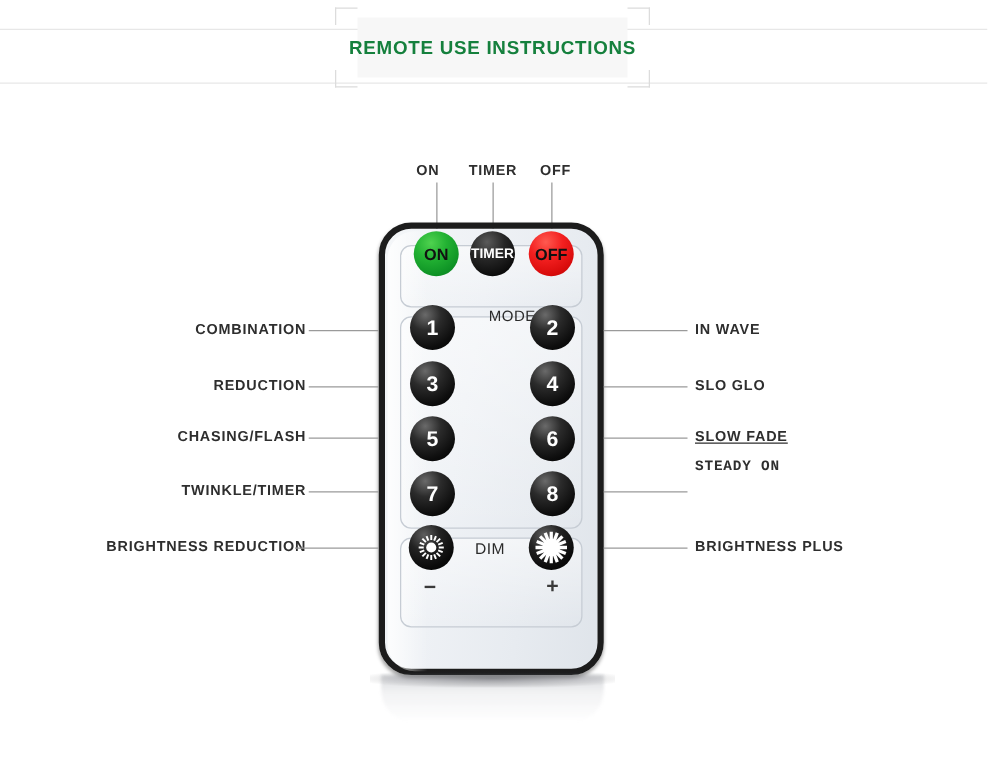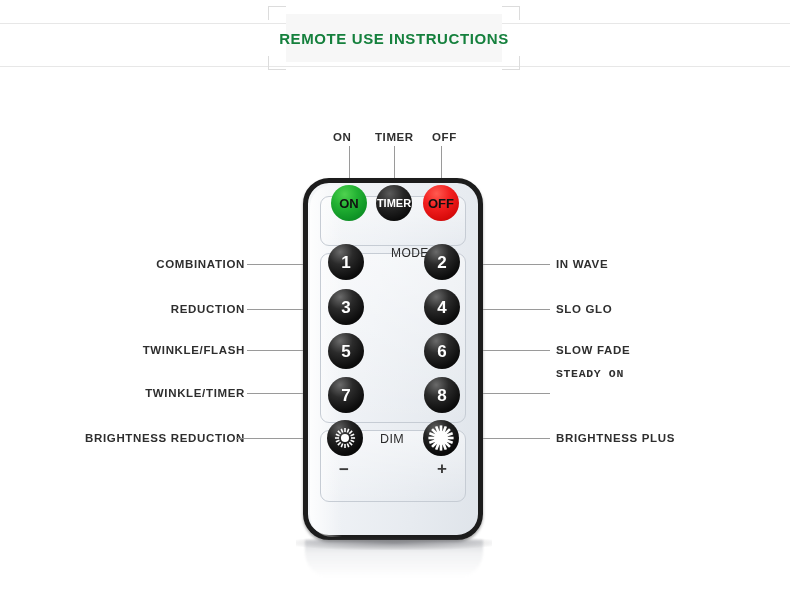--- a/index.html
+++ b/index.html
@@ -323,37 +323,37 @@
 
   <div class="shadow-blob"></div>
   <div class="reflection"></div>
 
   <div class="callout-label left-side" style="right:545px; top:258px;">COMBINATION</div>
   <div class="lead-h" style="left:247px; top:264px; width:56px;"></div>
 
   <div class="callout-label left-side" style="right:545px; top:303px;">REDUCTION</div>
   <div class="lead-h" style="left:247px; top:309px; width:56px;"></div>
 
-  <div class="callout-label left-side" style="right:545px; top:344px;">TWINKLE/FLASH</div>
+  <div class="callout-label left-side" style="right:545px; top:344px;">CHASING/FLASH</div>
   <div class="lead-h" style="left:247px; top:350px; width:56px;"></div>
 
   <div class="callout-label left-side" style="right:545px; top:387px;">TWINKLE/TIMER</div>
   <div class="lead-h" style="left:247px; top:393px; width:56px;"></div>
 
   <div class="callout-label left-side" style="right:545px; top:432px;">BRIGHTNESS REDUCTION</div>
   <div class="lead-h" style="left:236px; top:438px; width:67px;"></div>
 
   <div class="lead-h" style="left:483px; top:264px; width:67px;"></div>
   <div class="callout-label right-side" style="left:556px; top:258px;">IN WAVE</div>
 
   <div class="lead-h" style="left:483px; top:309px; width:67px;"></div>
   <div class="callout-label right-side" style="left:556px; top:303px;">SLO GLO</div>
 
   <div class="lead-h" style="left:483px; top:350px; width:67px;"></div>
-  <div class="callout-label right-side" style="left:556px; top:344px;">SLOW FADE</div>
+  <div class="callout-label right-side" style="left:556px; top:344px;text-decoration:underline;">SLOW FADE</div>
 
   <div class="lead-h" style="left:483px; top:393px; width:67px;"></div>
   <div class="callout-label right-side" style="left:556px; top:367px;font-family:Liberation Mono, monospace;">STEADY ON</div>
 
   <div class="lead-h" style="left:483px; top:438px; width:67px;"></div>
   <div class="callout-label right-side" style="left:556px; top:432px;">BRIGHTNESS PLUS</div>
 
 </div>
 
 </body></html>

